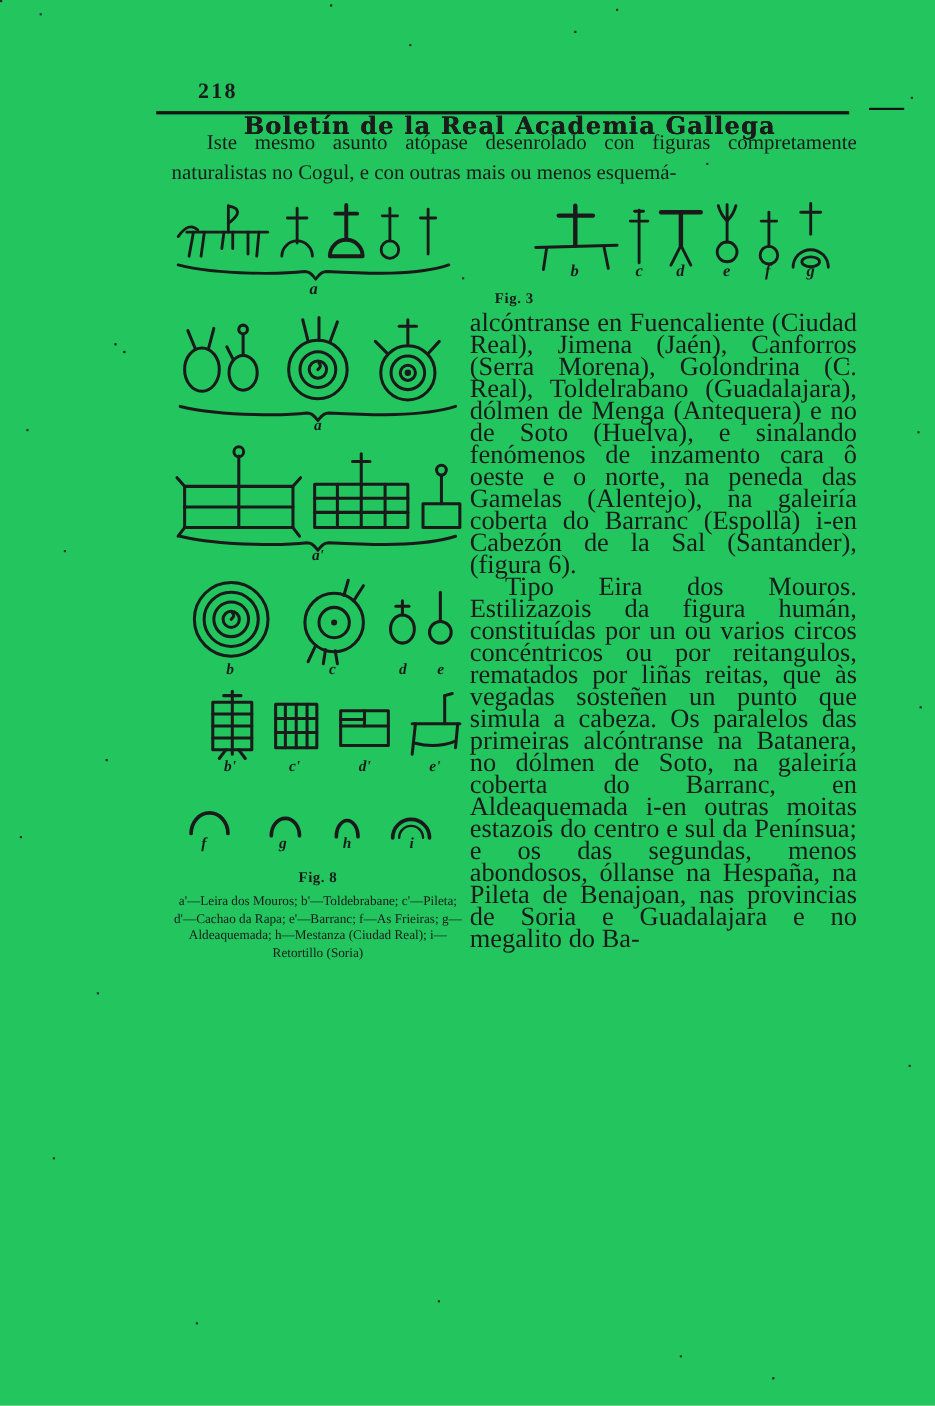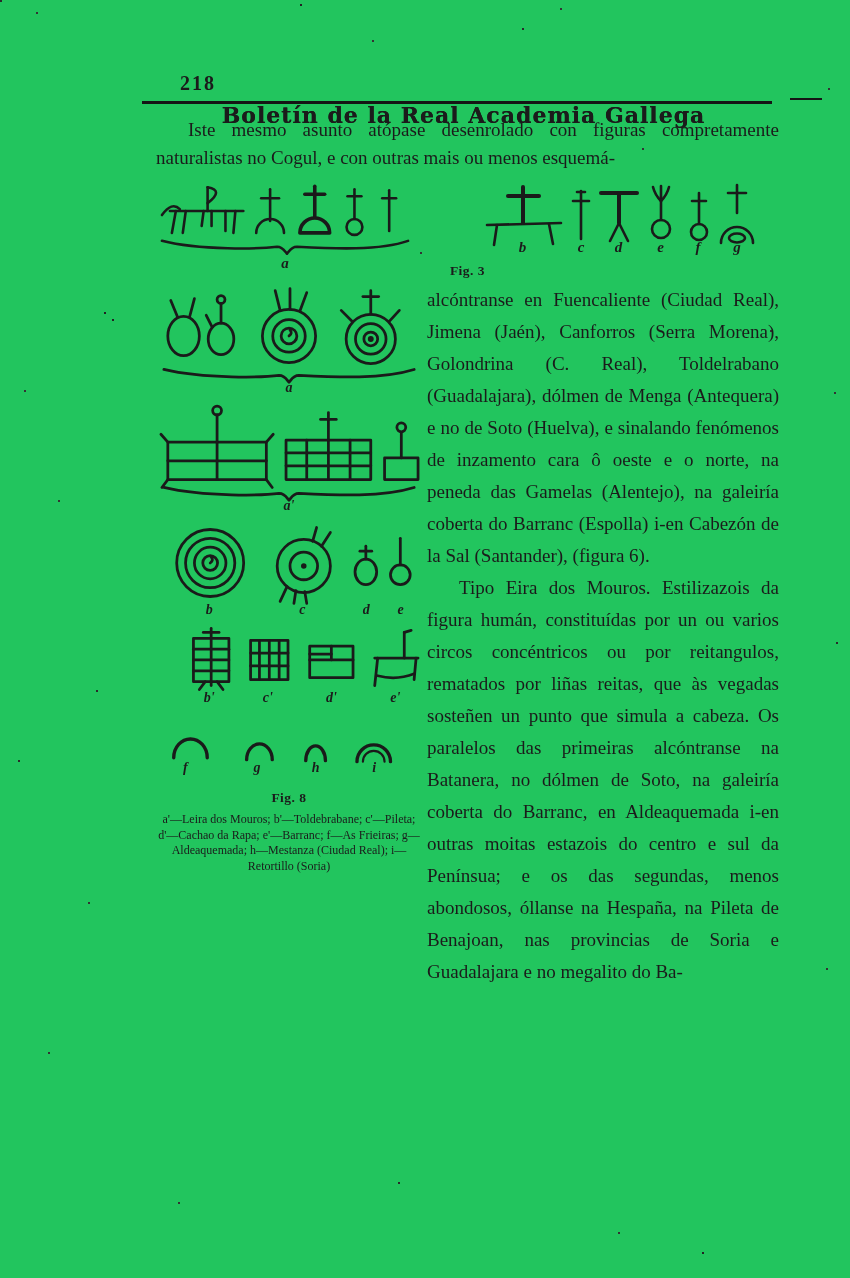--- a/index.html
+++ b/index.html
@@ -50,21 +50,21 @@
     margin-top:2px;
   }
   .figcaption{
     font-size:13px;line-height:17.5px;text-align:center;
     margin:4px auto 0 auto;width:612px;
   }
   
   .cols{display:flex;margin-top:5px;}
   .colfig{width:266px;flex:none;}
   .coltext{width:352px;flex:none;margin-left:5px;}
-  .coltext .para{font-size:19px;line-height:32px;}
+  .coltext .para{font-size:24px;line-height:20px;}
   .f7row{position:relative;margin:0 auto;}
   .f7labels{position:relative;height:18px;}
   .f7labels span{
     position:absolute;top:-4px;transform:translateX(-50%);
     font-style:italic;font-size:14px;font-weight:bold;
   }
   .f7cap{
     font-size:12px;line-height:15.5px;text-align:center;margin-top:6px;
   }
   .f7cap + .f7cap{margin-top:2px;}

